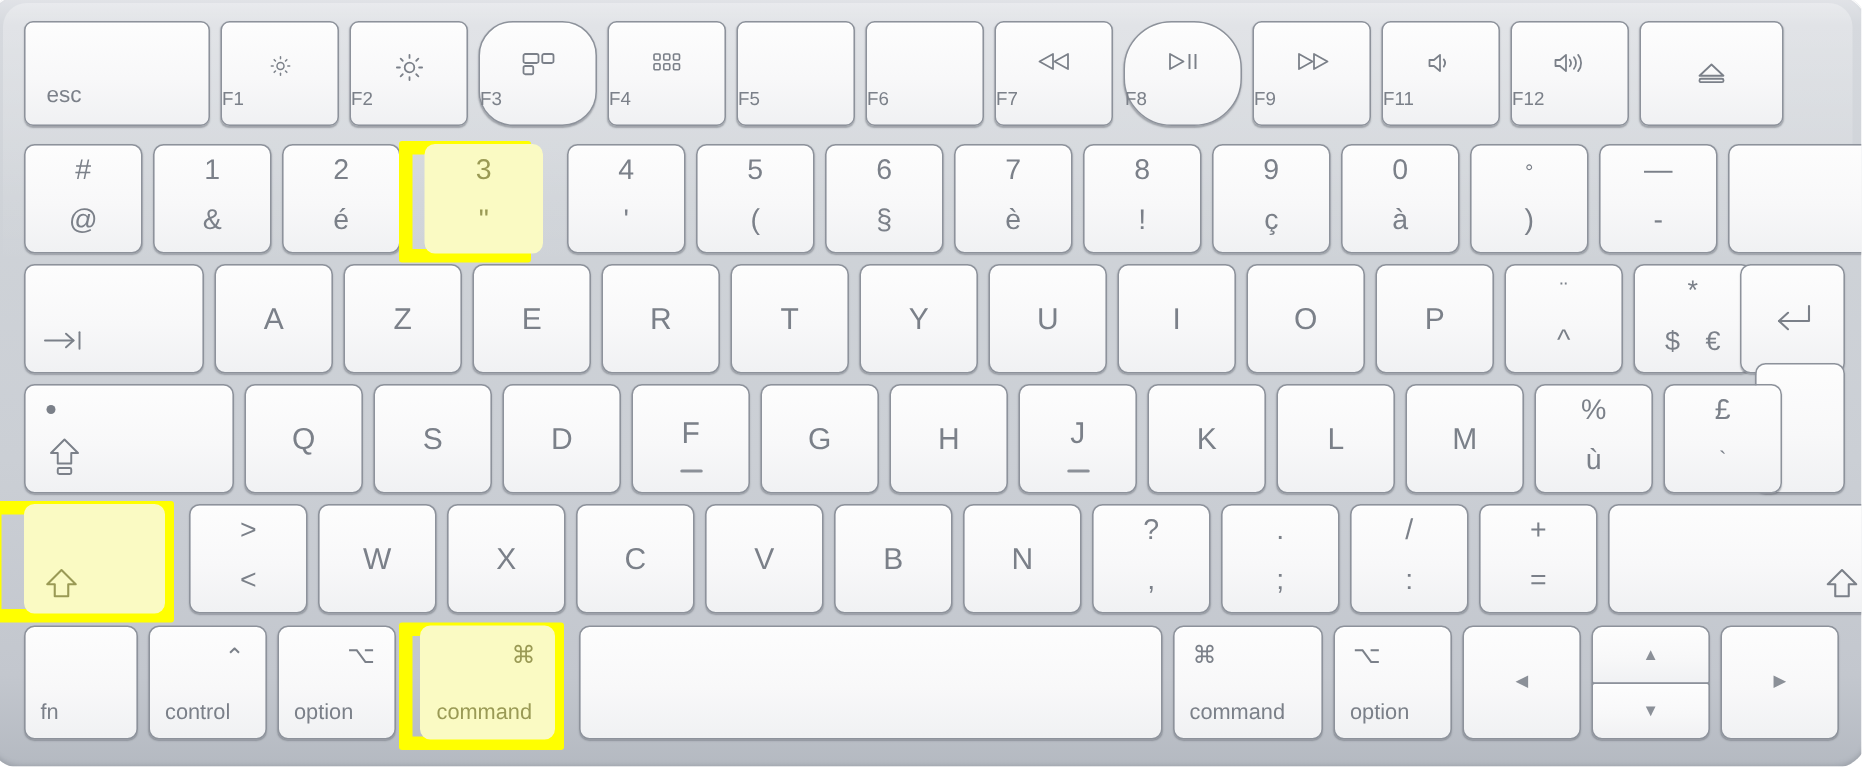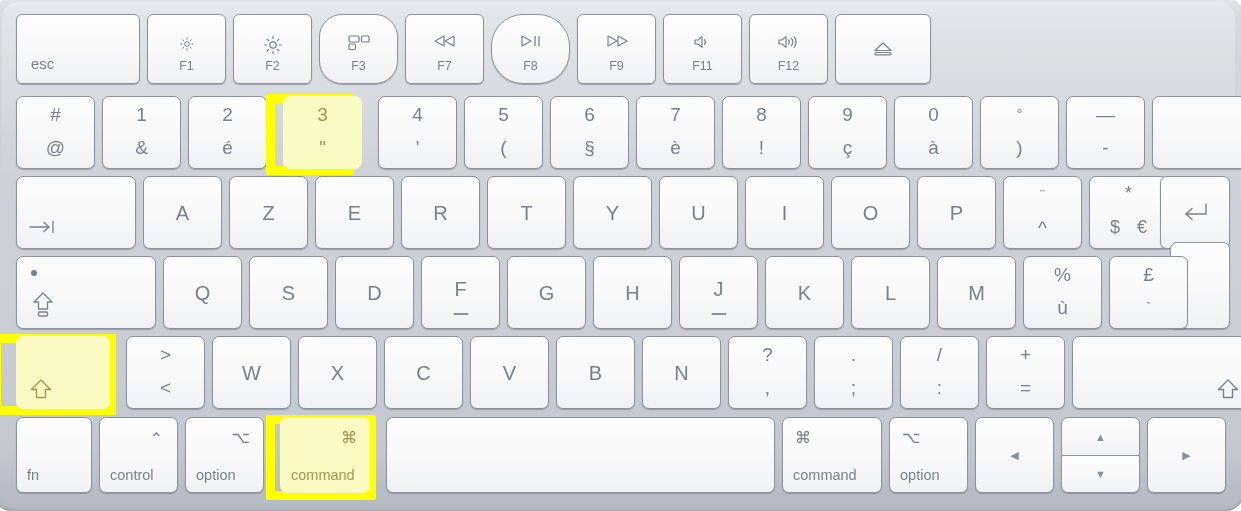--- a/index.html
+++ b/index.html
@@ -98,21 +98,20 @@
   
   .f-icon {
     left: 0; right: 0;
     top: 20px;
     text-align: center;
     font-size: 14px;
   }
   .f-name {
     left: 0; right: 0;
     bottom: 11px;
-    text-align: center;
     font-size: 12.5px;
   }
   
   .bl {
     left: 10px;
     bottom: 10px;
     font-size: 14.5px;
   }
   
   .tr {
@@ -275,22 +274,43 @@
       <span class="lbl f-icon">
         <svg width="22" height="16" viewBox="0 0 22 16" style="margin:0 auto;">
           <rect x="1" y="1" width="10" height="6" rx="1.2" fill="none" stroke="#7b8089" stroke-width="1.2"></rect>
           <rect x="1" y="9" width="6.5" height="5.5" rx="1.2" fill="none" stroke="#7b8089" stroke-width="1.2"></rect>
           <rect x="13.5" y="1" width="7.5" height="6" rx="1.2" fill="none" stroke="#7b8089" stroke-width="1.2"></rect>
         </svg>
       </span>
       <span class="lbl f-name">F3</span>
     </div>
 
-
-
+    <div class="key fn-row" style="width:79px;height:70px;">
+      <span class="lbl f-icon">
+        <svg width="19" height="13" viewBox="0 0 19 13" style="margin:0 auto;">
+          <g fill="none" stroke="#7b8089" stroke-width="1.1">
+            <rect x="1" y="1" width="4" height="4" rx=".8"></rect>
+            <rect x="7.5" y="1" width="4" height="4" rx=".8"></rect>
+            <rect x="14" y="1" width="4" height="4" rx=".8"></rect>
+            <rect x="1" y="7.5" width="4" height="4" rx=".8"></rect>
+            <rect x="7.5" y="7.5" width="4" height="4" rx=".8"></rect>
+            <rect x="14" y="7.5" width="4" height="4" rx=".8"></rect>
+          </g>
+        </svg>
+      </span>
+      <span class="lbl f-name">F4</span>
+    </div>
+
+    <div class="key fn-row" style="width:79px;height:70px;">
+      <span class="lbl f-name">F5</span>
+    </div>
+
+    <div class="key fn-row" style="width:79px;height:70px;">
+      <span class="lbl f-name">F6</span>
+    </div>
 
     <div class="key fn-row" style="width:79px;height:70px;">
       <span class="lbl f-icon">
         <svg width="24" height="12" viewBox="0 0 24 12" style="margin:0 auto;">
           <g fill="none" stroke="#7b8089" stroke-width="1.2" stroke-linejoin="round">
             <path d="M11 1 L2 6 L11 11 Z"></path>
             <path d="M21 1 L12 6 L21 11 Z"></path>
           </g>
         </svg>
       </span>

